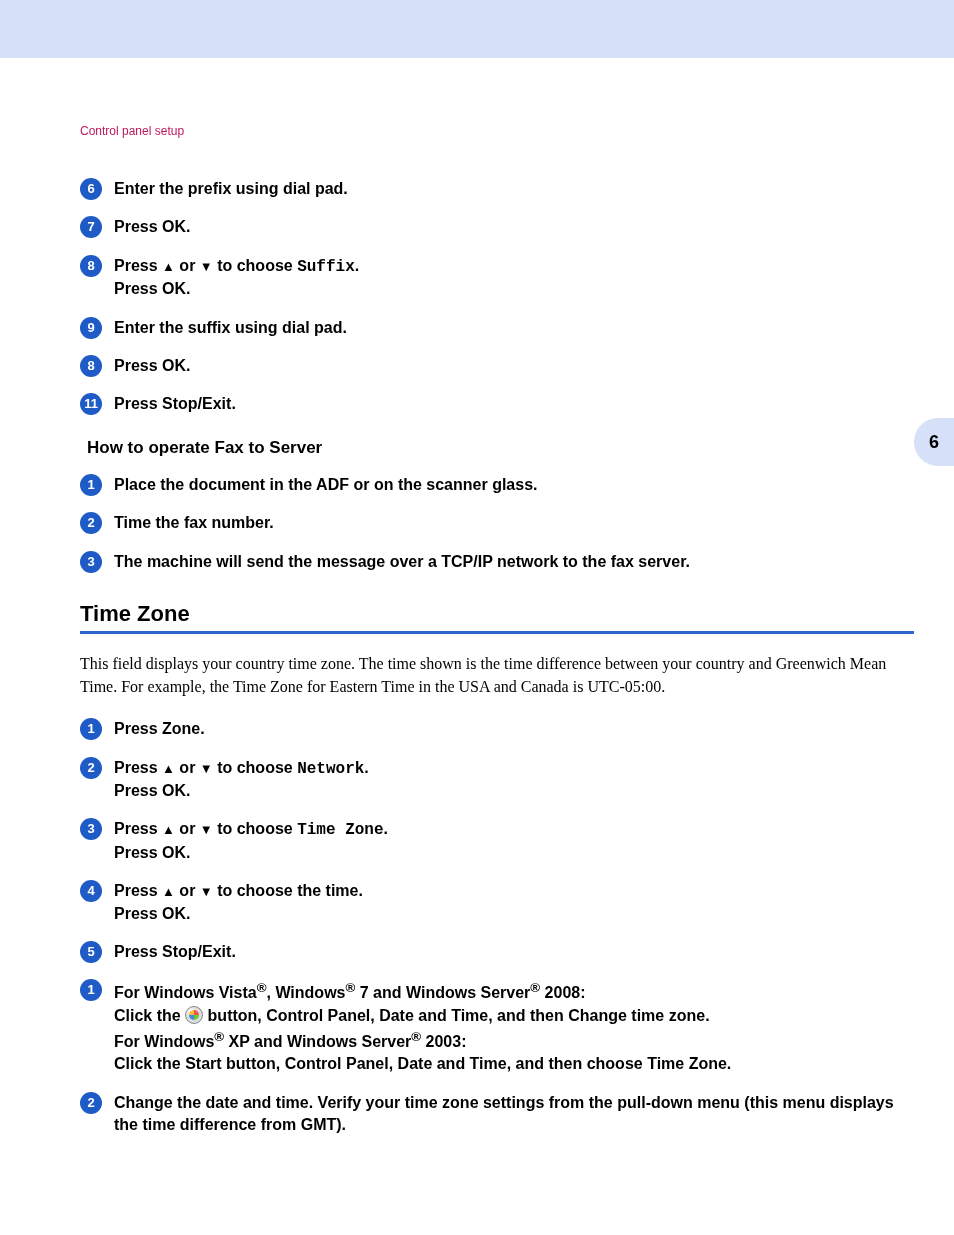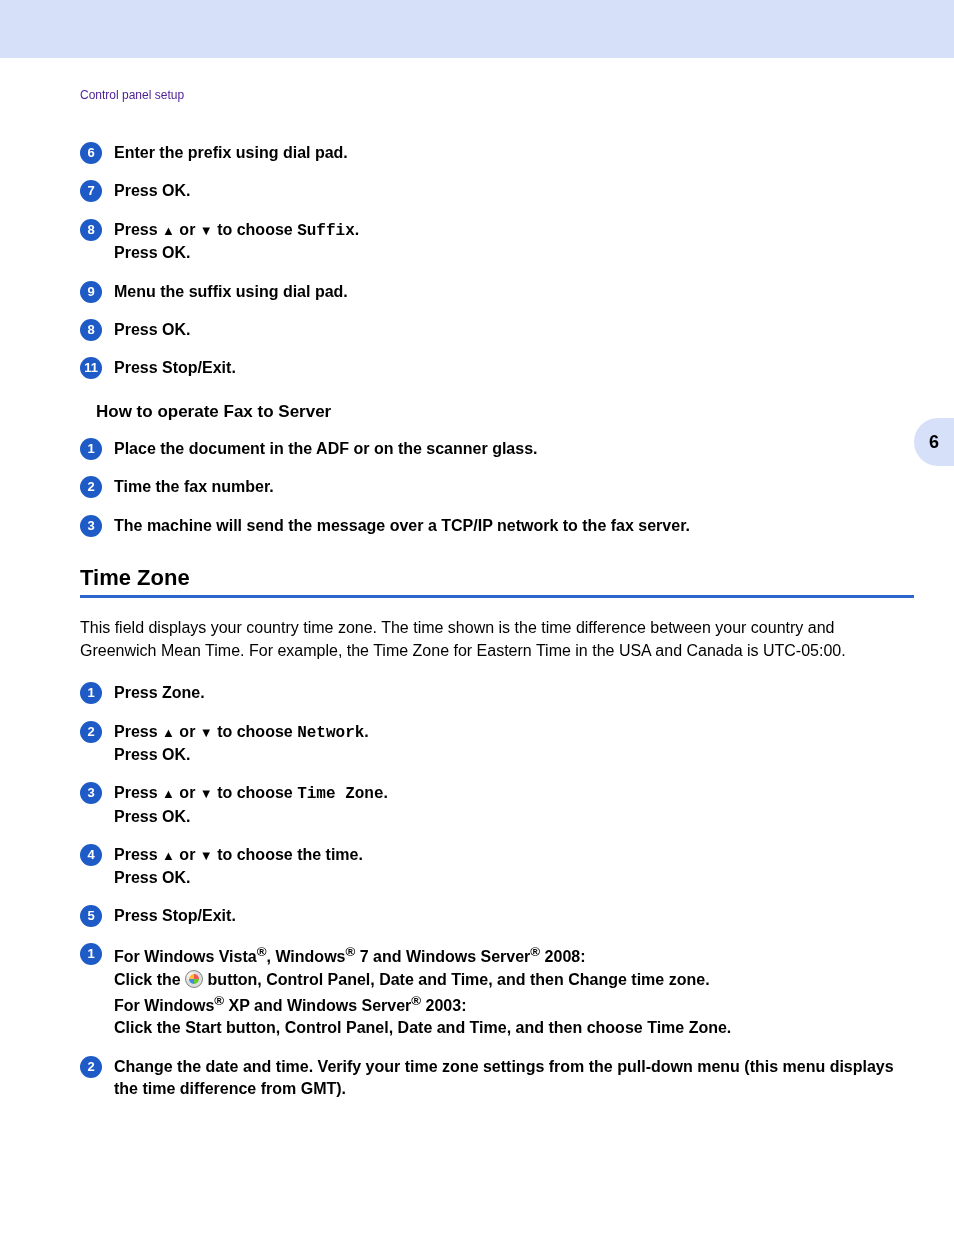--- a/index.html
+++ b/index.html
@@ -1,30 +1,30 @@
 <!DOCTYPE html>
 <html><head>
 <meta charset="utf-8">
 <style>
   * { box-sizing: border-box; margin: 0; padding: 0; }
   html, body { width: 954px; background: #fff; font-family: Arial, Helvetica, sans-serif; color: #000; }
   .top-band { width: 100%; height: 58px; background: #d6e0f9; }
   .page { position: relative; padding: 30px 40px 40px 80px; }
-  .breadcrumb { font-size: 12px; color: #4c1d95; margin-bottom: 40px; }
+  .breadcrumb { font-size: 12px; color: #be185d; margin-bottom: 40px; margin-top: 36px; }
   .step-list { list-style: none; }
   .step { display: flex; align-items: flex-start; margin-bottom: 16px; font-size: 16px; line-height: 1.4; }
   .step .badge { flex: 0 0 auto; width: 22px; height: 22px; border-radius: 50%; background: #1e5bc6; color: #fff; font-size: 13px; font-weight: bold; text-align: center; line-height: 22px; margin-right: 12px; }
   .step .text { flex: 1 1 auto; font-weight: bold; }
   .mono { font-family: "Courier New", monospace; }
   .arrow { font-size: 13px; }
-  .subheading { font-size: 17px; font-weight: bold; margin: 22px 0 16px 16px; }
+  .subheading { font-size: 17px; font-weight: bold; margin: 22px 0 16px 7px; }
   .subheading sup { font-size: 11px; }
   .section-title { font-size: 22px; font-weight: bold; margin-top: 28px; margin-bottom: 4px; }
   .section-rule { border: none; border-top: 3px solid #2a66cc; margin-bottom: 18px; }
-  .bodytext { font-size: 16px; line-height: 1.45; margin-bottom: 20px; }
+  .bodytext { font-size: 16px; line-height: 1.45; margin-bottom: 20px; font-family: Liberation Serif, serif; }
   .bodytext sup { font-size: 11px; }
   .side-tab { position: absolute; right: 0; top: 360px; height: 48px; display: flex; align-items: center; }
   .side-tab .pill { background: #d6e0f9; color: #000; font-weight: bold; font-size: 18px; width: 40px; height: 48px; border-radius: 24px 0 0 24px; display: flex; align-items: center; justify-content: center; }
   .win-icon { display: inline-block; width: 18px; height: 18px; border-radius: 50%; vertical-align: -3px; background: radial-gradient(circle at 30% 30%, #fff 0%, #ddd 40%), conic-gradient(#e33 0 25%, #7c2 0 50%, #37e 0 75%, #fc2 0 100%); background-blend-mode: normal; border: 1px solid #888; position: relative; overflow: hidden; }
   .win-icon::after { content: ""; position: absolute; inset: 3px; border-radius: 50%; background: conic-gradient(#e55 0 25%, #6c3 0 50%, #48d 0 75%, #fb3 0 100%); }
 </style>
 </head>
 <body>
 
 <div class="top-band"></div>
@@ -41,21 +41,21 @@
       <li class="step">
         <span class="badge">7</span>
         <span class="text">Press <b>OK</b>.</span>
       </li>
       <li class="step">
         <span class="badge">8</span>
         <span class="text">Press <span class="arrow">▲</span> or <span class="arrow">▼</span> to choose <span class="mono">Suffix</span>.<br>Press <b>OK</b>.</span>
       </li>
       <li class="step">
         <span class="badge">9</span>
-        <span class="text">Menu the suffix using dial pad.</span>
+        <span class="text">Enter the suffix using dial pad.</span>
       </li>
       <li class="step">
         <span class="badge">8</span>
         <span class="text">Press <b>OK</b>.</span>
       </li>
       <li class="step">
         <span class="badge">11</span>
         <span class="text">Press <b>Stop/Exit</b>.</span>
       </li>
     </ul>

